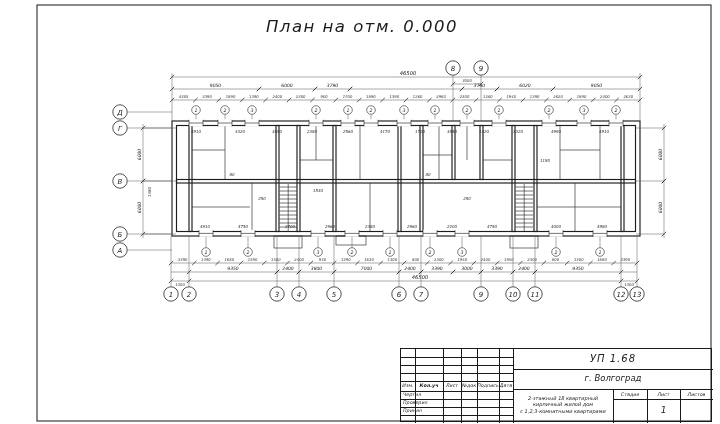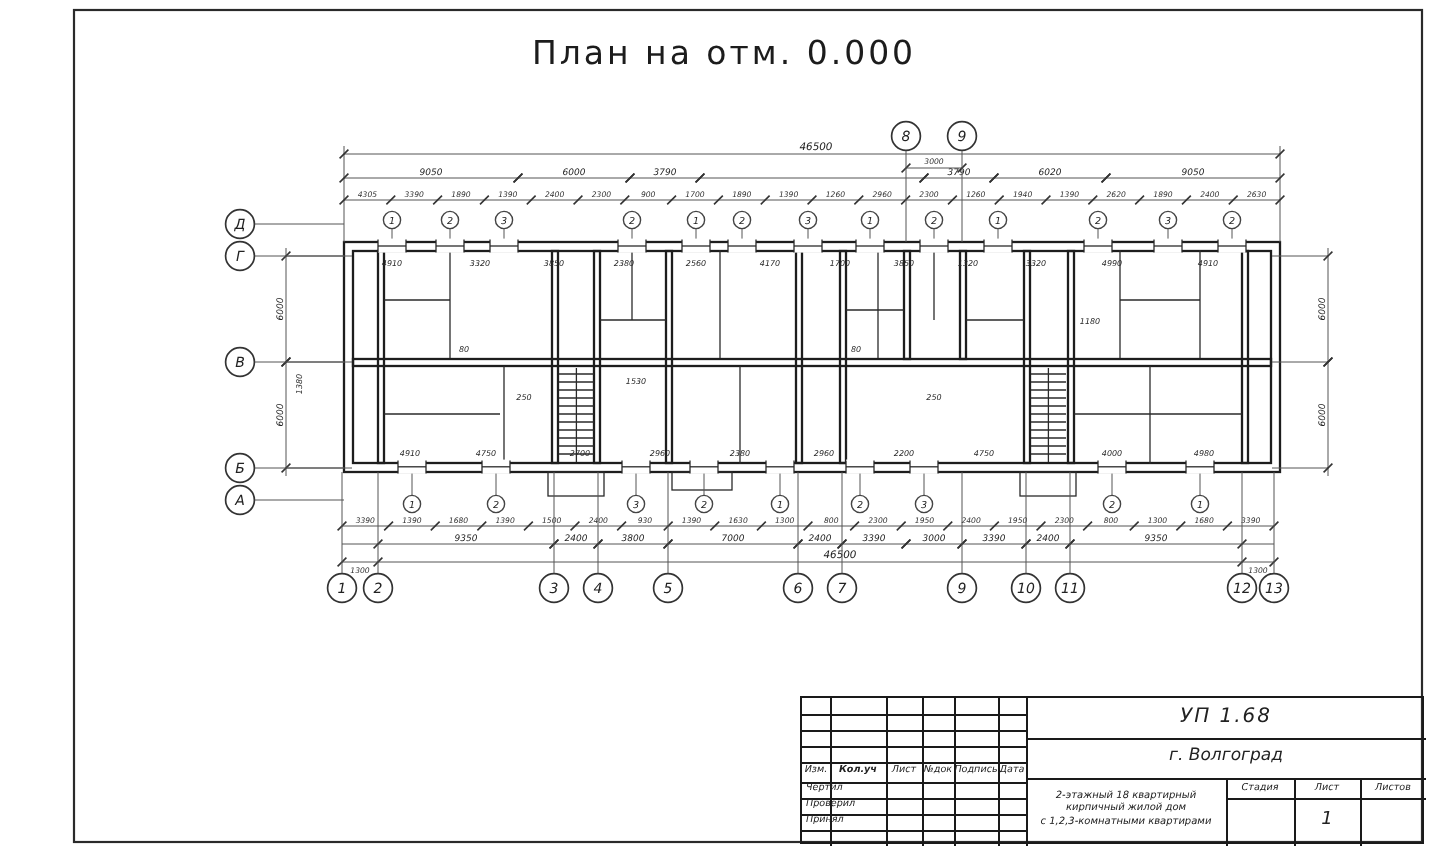--- a/index.html
+++ b/index.html
@@ -16,21 +16,21 @@
   .frm{fill:none;stroke:#2a2a2a;stroke-width:1.1;}
   text{font-family:"DejaVu Sans",sans-serif;font-style:italic;fill:#222;}
   .dt{font-size:4.5px;text-anchor:middle;}
   .ds{font-size:3.8px;text-anchor:middle;fill:#333;}
   .ov{font-size:5.2px;text-anchor:middle;}
   .at{font-size:7px;text-anchor:middle;}
   .mt{font-size:4.8px;text-anchor:middle;}
   .rm{font-size:4px;text-anchor:middle;fill:#2a2a2a;}
   
   .ptitle{position:absolute;left:252px;top:17px;width:220px;text-align:center;
-          font-size:16.5px;letter-spacing:1.5px;color:#1c1c1c;white-space:nowrap;}
+          font-style:italic;font-size:16.5px;letter-spacing:1.5px;color:#1c1c1c;white-space:nowrap;}
   
   .stamp{position:absolute;left:400px;top:348px;width:312px;height:74px;
          border:1.3px solid #1a1a1a;box-sizing:border-box;color:#222;}
   .stamp .vl{position:absolute;top:0;width:1px;background:#1a1a1a;}
   .stamp .hl{position:absolute;height:1px;background:#1a1a1a;}
   .stamp .cell{position:absolute;font-style:italic;overflow:hidden;white-space:nowrap;}
   .c-head{font-size:4.8px;text-align:center;line-height:9px;}
   .c-sig{font-size:4.8px;text-align:left;line-height:8px;padding-left:2px;}
   .c-code{font-size:10px;text-align:center;line-height:19px;letter-spacing:1px;}
   .c-city{font-size:8.5px;text-align:center;line-height:19px;}

